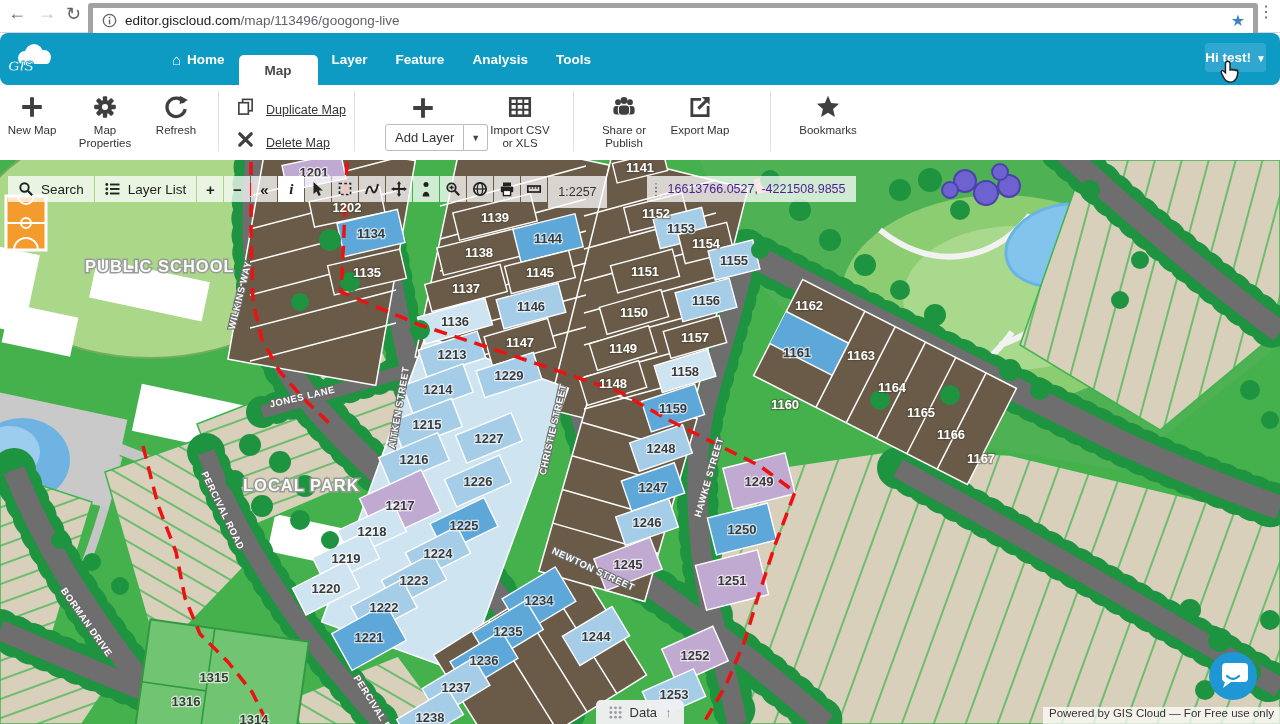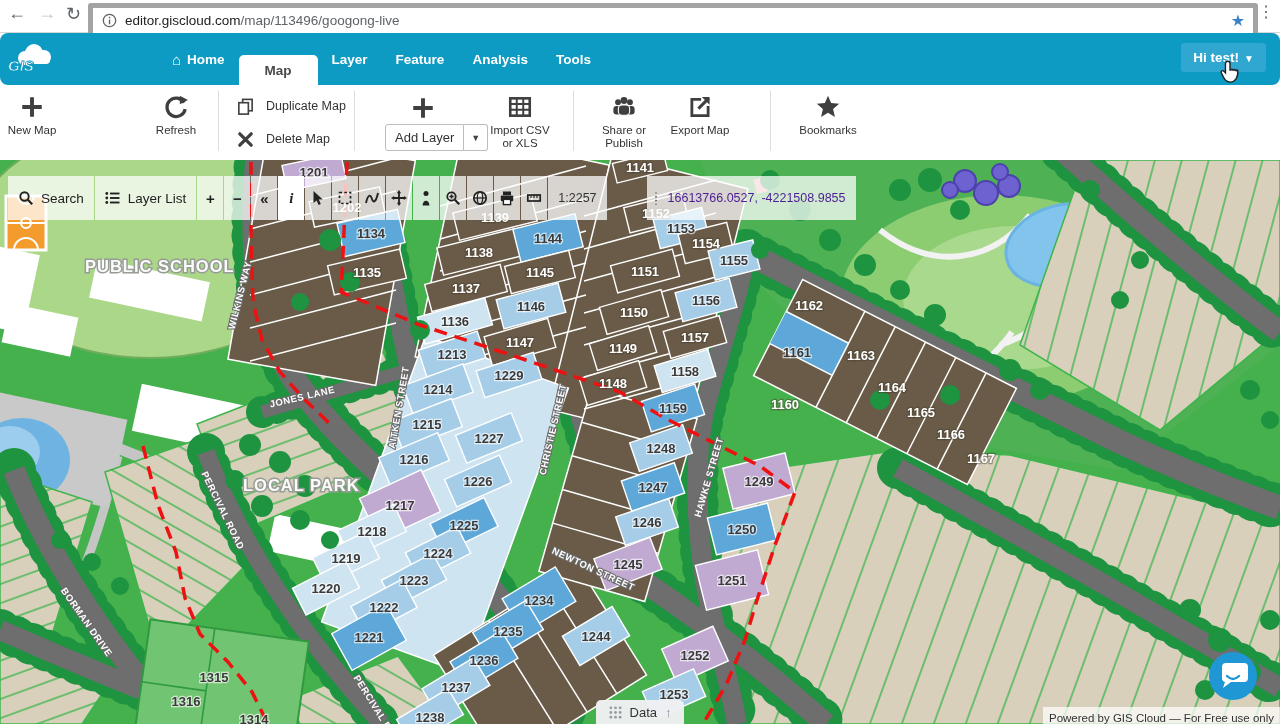--- a/index.html
+++ b/index.html
@@ -19,64 +19,64 @@
   
   #navbar{position:absolute;left:0;top:33px;width:1280px;height:52px;background:#0d9ac3;border-radius:8px;}
   #brand{position:absolute;left:4px;top:4px;width:56px;height:44px;}
   .navtabs{position:absolute;left:158px;top:0;height:52px;display:flex;align-items:center;}
   .navtab{color:#fff;font-size:13.5px;font-weight:bold;padding:0 14px;height:52px;
     display:flex;align-items:center;cursor:pointer;}
   .navtab .house{margin-right:6px;font-size:15px;}
   .navtab.active{background:#fff;color:#4a4a4a;border-radius:5px 5px 0 0;height:30px;
     margin-top:22px;padding:0 26px;align-self:flex-start;}
   #hitest{position:absolute;right:14px;top:10px;background:#2fa7d0;color:#fff;font-size:13.5px;
-    font-weight:bold;padding:7px 12px;border-radius:3px;cursor:pointer;}
+    font-weight:bold;padding:7px 0;border-radius:3px;cursor:pointer;}
   #hitest .caret{font-size:10px;margin-left:5px;}
   #hand-cursor{position:absolute;left:1218px;top:60px;z-index:60;}
   
   #ribbon{position:absolute;left:0;top:85px;width:1280px;height:75px;background:#fff;
     border-bottom:1px solid #d9d9d9;}
   .ritem{position:absolute;top:9px;width:76px;text-align:center;cursor:pointer;color:#333;}
   .ritem svg{display:block;margin:0 auto 4px auto;}
   .rlabel{font-size:11.5px;line-height:12.5px;color:#333;}
   .rdiv{position:absolute;top:6px;height:60px;width:1px;background:#ddd;}
-  .rowitem{position:absolute;display:flex;align-items:center;cursor:pointer;color:#333;}
+  .rowitem{position:absolute;display:flex;align-items:flex-end;cursor:pointer;color:#333;text-decoration:underline;}
   .rowitem svg{margin-right:11px;}
   .rowitem .rlabel{font-size:12.5px;}
   #addlayer-btn{position:absolute;left:385px;top:39px;display:flex;cursor:pointer;text-align:right;}
   #addlayer-btn .albtn{border:1px solid #bdbdbd;border-radius:3px 0 0 3px;background:#fff;
     font-size:13px;color:#333;padding:5px 9px;}
   #addlayer-btn .aldrop{border:1px solid #bdbdbd;border-left:none;border-radius:0 3px 3px 0;
     background:#fff;font-size:9px;color:#444;padding:5px 7px;display:flex;align-items:center;}
   
   #map{position:absolute;left:0;top:160px;width:1280px;height:564px;overflow:hidden;background:#45b14d;}
   #mapsvg{position:absolute;left:0;top:0;}
   
-  #mtoolbar{position:absolute;left:8px;top:16px;display:flex;height:44px;z-index:20;}
+  #mtoolbar{position:absolute;left:8px;top:16px;display:flex;height:26px;z-index:20;}
   .mbtn{background:rgba(255,255,255,0.74);margin-right:1px;display:flex;align-items:center;
     justify-content:center;color:#222;cursor:pointer;}
   .mbtn.textbtn{padding:0 10px;font-size:13.5px;}
   .mbtn.textbtn svg,.mbtn.textbtn .glyph{margin-right:7px;}
   .mbtn.sq{width:26px;}
   .mbtn.active{background:#fff;}
   .mbtn .glyph{font-size:15px;font-weight:bold;}
   #mscale{background:rgba(255,255,255,0.74);display:flex;align-items:center;font-size:12.5px;
     color:#333;padding:16px 10px;}
   #mcoords{background:rgba(255,255,255,0.74);display:flex;align-items:center;margin-left:40px;
     padding:0 10px 0 4px;cursor:move;}
   #mcoords .grip{color:#555;font-size:11px;line-height:4px;margin-right:7px;letter-spacing:-1px;}
   #mcoords .ctext{font-size:12.5px;color:#4c1d95;}
   
   #datatab{position:absolute;left:596px;bottom:0;width:88px;height:24px;background:rgba(240,240,243,0.97);
     border-radius:5px 5px 0 0;display:flex;align-items:center;justify-content:center;cursor:pointer;z-index:20;}
   #datatab .dlabel{font-size:13px;color:#333;margin:0 8px;}
   #datatab .uparrow{color:#8a8a92;font-weight:bold;font-size:13px;}
   
   #powered{position:absolute;right:0;bottom:0;height:17px;background:rgba(255,255,255,0.72);
-    display:flex;align-items:flex-end;padding:0 6px;z-index:20;}
+    display:flex;align-items:flex-start;padding:0 6px;z-index:20;}
   #powered span{font-size:11.5px;color:#333;}
   
   #chat{position:absolute;left:1208px;top:491px;z-index:25;cursor:pointer;}
 </style>
 </head>
 <body>
 
 <div id="browser">
   <span class="bicon" style="left:8px">←</span>
   <span class="bicon" style="left:38px;color:#c3c6c9">→</span>
@@ -131,20 +131,33 @@
 <svg id="hand-cursor" width="22" height="24" viewBox="0 0 16 19">
   <path d="M7,1 C8.2,1 8.8,1.8 8.8,3 L8.8,8 L9.6,8 C9.6,7 11,7 11,8 L11.8,8 C11.8,7.2 13,7.2 13,8.2 L13.8,8.4 C13.8,7.6 15,7.7 15,8.8 C15,11 14.6,13.6 13.6,15 C12.6,16.6 11,17.5 9,17.5 C6.5,17.5 5.2,16.4 4.2,14.6 C3.4,13.2 2.6,11.4 2,10.4 C1.2,9 2.6,7.8 3.8,8.8 L5.2,10.2 L5.2,3 C5.2,1.8 5.8,1 7,1 Z" fill="#fff" stroke="#222" stroke-width="1.1"></path>
 </svg>
 
 <div id="ribbon">
   <div class="ritem" style="left:-6px">
     <svg width="26" height="26" viewBox="0 0 24 24">
         <path d="M12,3V21M3,12H21" stroke="#3f3f3f" stroke-width="3.6"></path>
       </svg>
     <div class="rlabel">New Map</div>
+  </div>
+  <div class="ritem" style="left:67px">
+    <svg width="26" height="26" viewBox="0 0 24 24">
+      <g fill="#3f3f3f">
+          <rect x="10" y="2" width="4" height="20" rx="1"></rect>
+          <rect x="10" y="2" width="4" height="20" rx="1" transform="rotate(45 12 12)"></rect>
+          <rect x="10" y="2" width="4" height="20" rx="1" transform="rotate(90 12 12)"></rect>
+          <rect x="10" y="2" width="4" height="20" rx="1" transform="rotate(135 12 12)"></rect>
+          <circle cx="12" cy="12" r="6.5"></circle>
+        </g>
+      <circle cx="12" cy="12" r="2.8" fill="#fff"></circle>
+    </svg>
+    <div class="rlabel">Map Properties</div>
   </div>
   <div class="ritem" style="left:138px">
     <svg width="26" height="26" viewBox="0 0 24 24">
       <path d="M19.5,8 A8.5,8.5 0 1 0 20.5,14" fill="none" stroke="#3f3f3f" stroke-width="3"></path>
       <polygon points="15.5,1.5 15.5,9.5 23,5.5" fill="#3f3f3f"></polygon>
     </svg>
     <div class="rlabel">Refresh</div>
   </div>
   <div class="rdiv" style="left:218px"></div>
   <div class="rowitem" style="left:236px;top:12px">

